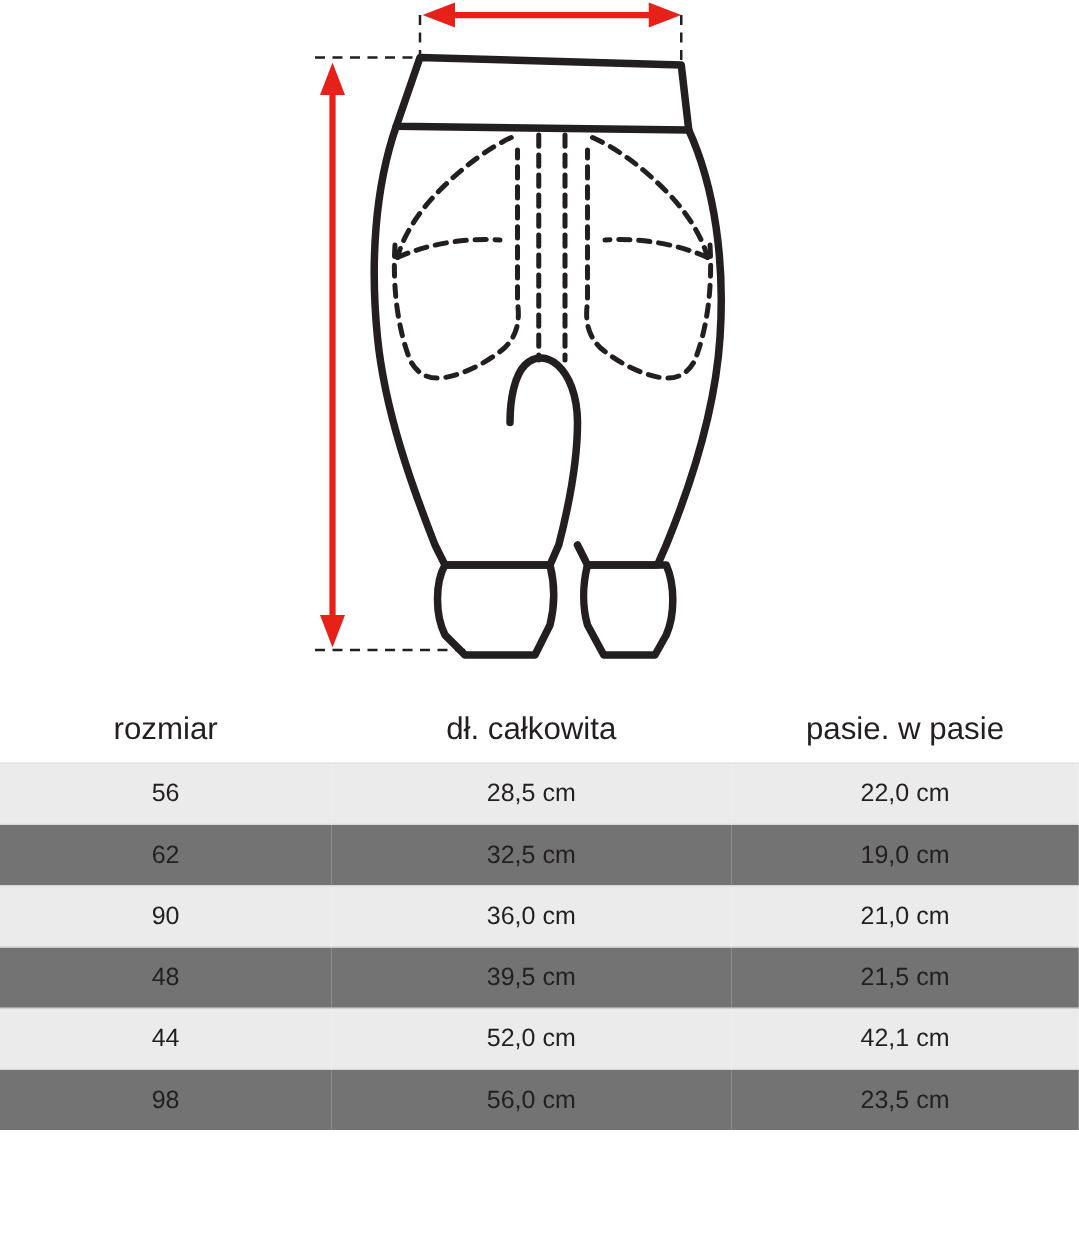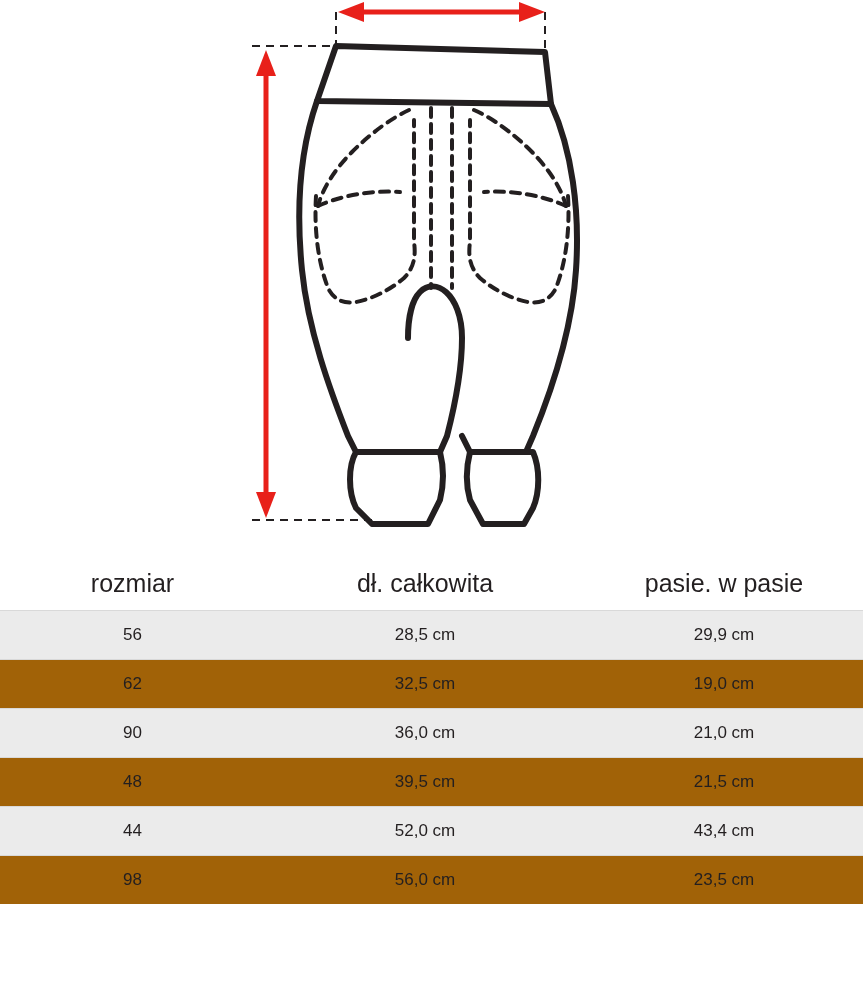--- a/index.html
+++ b/index.html
@@ -36,41 +36,41 @@
   .size-table {
     position: absolute;
     top: 556px;
     left: 0;
     width: 863px;
     border-collapse: collapse;
     table-layout: fixed;
   }
   .size-table th,
   .size-table td {
-    font-size: 17px;
+    font-size: 20px;
     font-weight: normal;
     text-align: center;
     padding: 0;
     height: 48px;
     vertical-align: middle;
     color: #231f20;
     border: none;
   }
   .size-table th {
     font-size: 25px;
     color: #231f20;
     background: #ffffff;
     height: 54px;
   }
   .size-table col.c1 { width: 265px; }
   .size-table col.c2 { width: 320px; }
   .size-table col.c3 { width: 278px; }
 
   .size-table tbody tr.odd td { background: #ebebeb; }
-  .size-table tbody tr.even td { background: #a16207; }
+  .size-table tbody tr.even td { background: #737373; }
   .size-table tbody tr td { border-top: 1px solid #d9d9d9; }
 
   .hdr-row th { border-bottom: 1px solid #d9d9d9; }
 </style>
 </head>
 <body>
 
 <div class="page">
 
   <div class="diagram">
@@ -148,41 +148,41 @@
       <tr class="hdr-row">
         <th>rozmiar</th>
         <th>dł. całkowita</th>
         <th>pasie. w pasie</th>
       </tr>
     </thead>
     <tbody>
       <tr class="odd">
         <td>56</td>
         <td>28,5 cm</td>
-        <td>29,9 cm</td>
+        <td>22,0 cm</td>
       </tr>
       <tr class="even">
         <td>62</td>
         <td>32,5 cm</td>
         <td>19,0 cm</td>
       </tr>
       <tr class="odd">
         <td>90</td>
         <td>36,0 cm</td>
         <td>21,0 cm</td>
       </tr>
       <tr class="even">
         <td>48</td>
         <td>39,5 cm</td>
         <td>21,5 cm</td>
       </tr>
       <tr class="odd">
         <td>44</td>
         <td>52,0 cm</td>
-        <td>43,4 cm</td>
+        <td>42,1 cm</td>
       </tr>
       <tr class="even">
         <td>98</td>
         <td>56,0 cm</td>
         <td>23,5 cm</td>
       </tr>
     </tbody>
   </table>
 
 </div>

